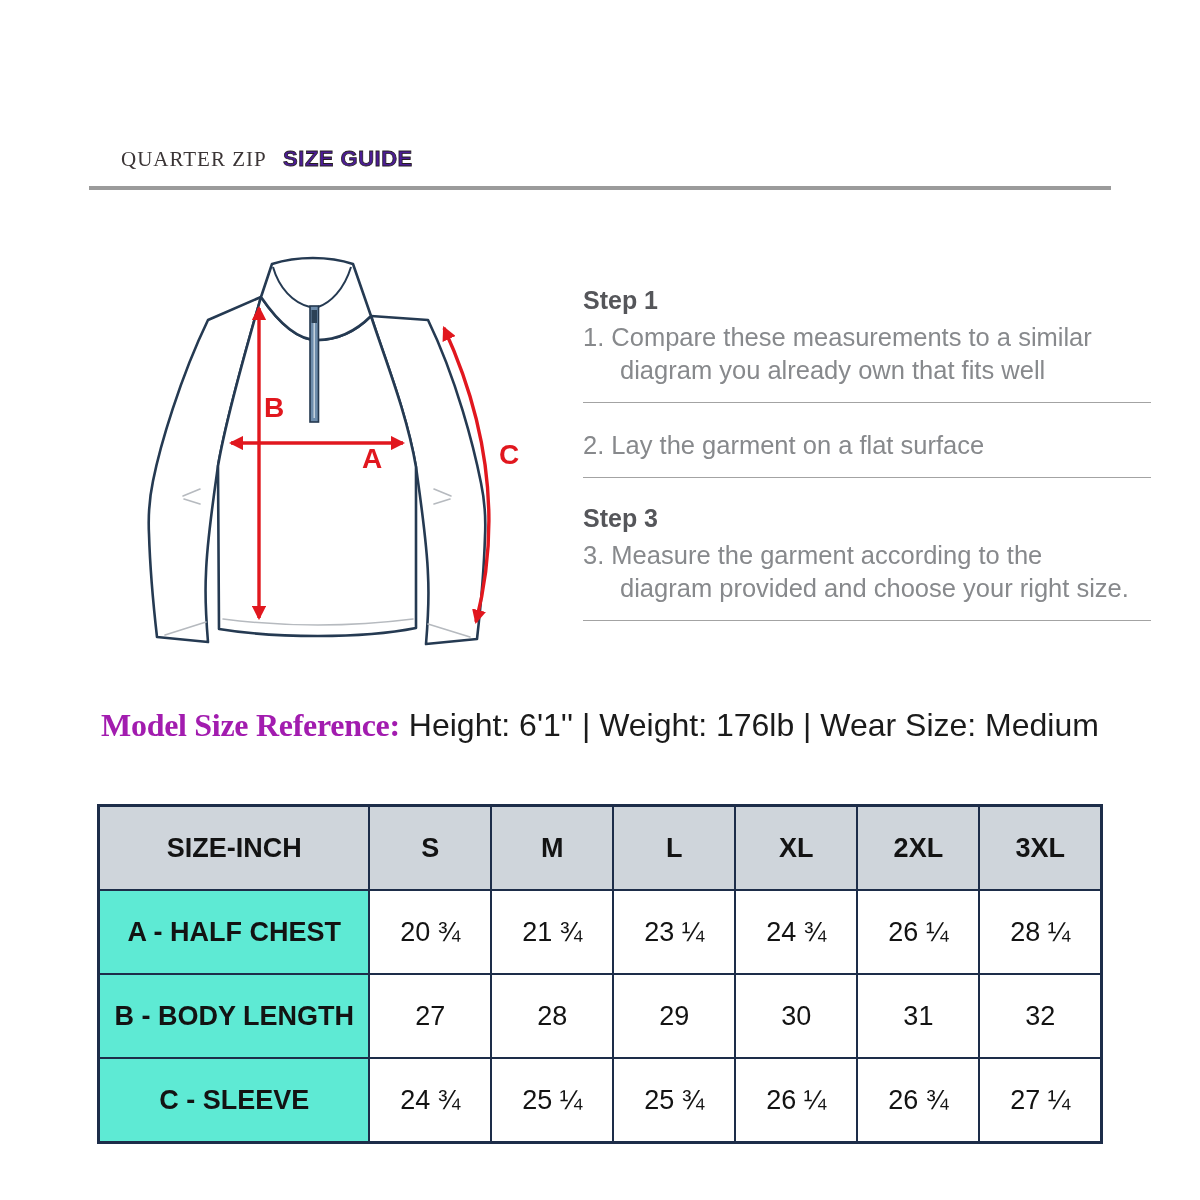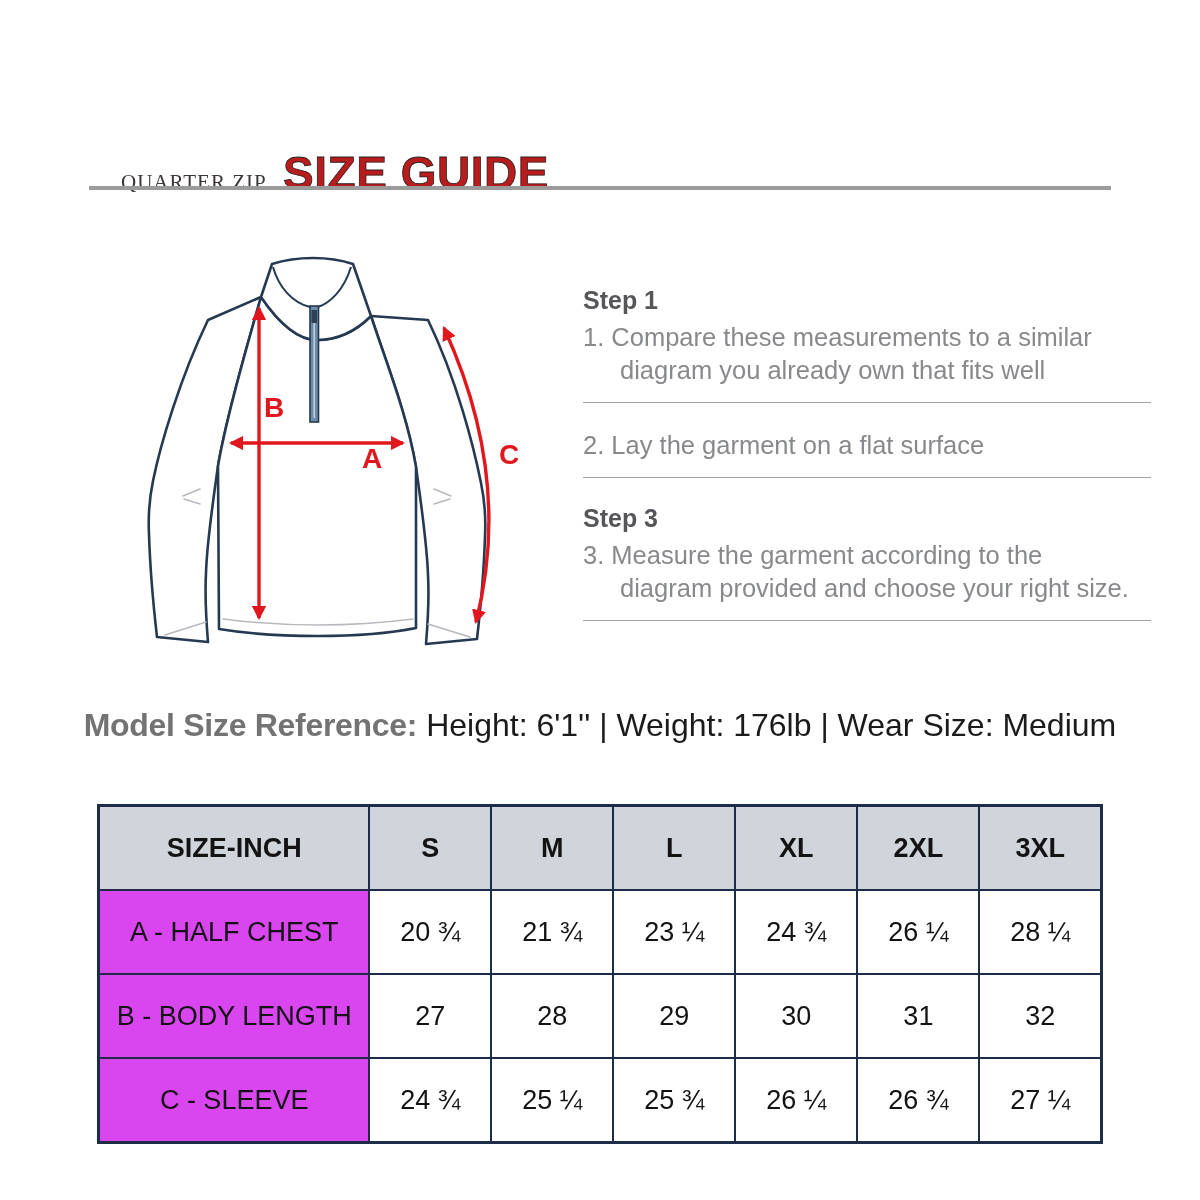--- a/index.html
+++ b/index.html
@@ -4,56 +4,56 @@
 <style>
   html,body { margin:0; padding:0; background:#ffffff; }
   .canvas {
     position:relative; width:1200px; height:1200px; background:#ffffff;
     font-family:"Liberation Sans", sans-serif; overflow:hidden;
   }
 
   
   .title-row { position:absolute; left:121px; top:146px; white-space:nowrap; }
   .title-collection { font-size:21px; color:#3b3536; letter-spacing:1px;font-family:Liberation Serif, serif; }
-  .title-main { font-size:46px; font-weight:bold; color:#b91c1c;
+  .title-main { font-size:22px; font-weight:bold; color:#4c1d95;
                 margin-left:12px; letter-spacing:0.5px;
                 -webkit-text-stroke:0.8px #241e1f; }
   .title-rule { position:absolute; left:89px; top:186px; width:1022px; height:4px;
                 background:#9b9b9b; }
 
   
   .diagram { position:absolute; left:120px; top:250px; width:420px; height:420px; }
 
   
   .steps { position:absolute; left:583px; top:286px; width:568px; }
   .step { border-bottom:1.5px solid #a3a3a3; padding-bottom:15px; padding-top:26px; }
   .step:first-child { padding-top:0; }
   .step-title { font-size:25px; font-weight:bold; color:#55565a; margin-bottom:6px; }
   .step-line { font-size:25.5px; color:#87898c; line-height:33px; white-space:nowrap; }
   .step-line.cont { padding-left:37px; }
 
   
   .model-ref { position:absolute; left:0; top:707px; width:1200px; text-align:center;
                font-size:32px; color:#1b1b1b; white-space:nowrap; }
-  .model-ref .lbl { font-weight:bold; color:#737373; letter-spacing:-0.3px; }
+  .model-ref .lbl { font-weight:bold; color:#a21caf; letter-spacing:-0.3px;font-family:Liberation Serif, serif; }
   .model-ref .det { margin-left:9px; }
 
   
   table.size-table {
     position:absolute; left:97px; top:804px; width:1006px;
     border-collapse:collapse; table-layout:fixed;
     border:3px solid #1d2d49;
   }
   table.size-table th, table.size-table td {
     border:2px solid #1d2d49; height:82px;
     text-align:center; vertical-align:middle;
     font-size:27px; color:#131313; padding:0;
   }
   table.size-table th { background:#cfd5db; font-weight:bold; }
-  td.row-label { background:#d946ef; font-weight:normal; font-size:26px; }
+  td.row-label { background:#5eead4; font-weight:bold; font-size:26px; }
   td.val { background:#ffffff; font-weight:normal; }
   col.c-label { width:27%; }
   col.c-size  { width:12.1666%; }
 </style>
 </head>
 <body>
 
 <div class="canvas">
 
   <div class="title-row">

